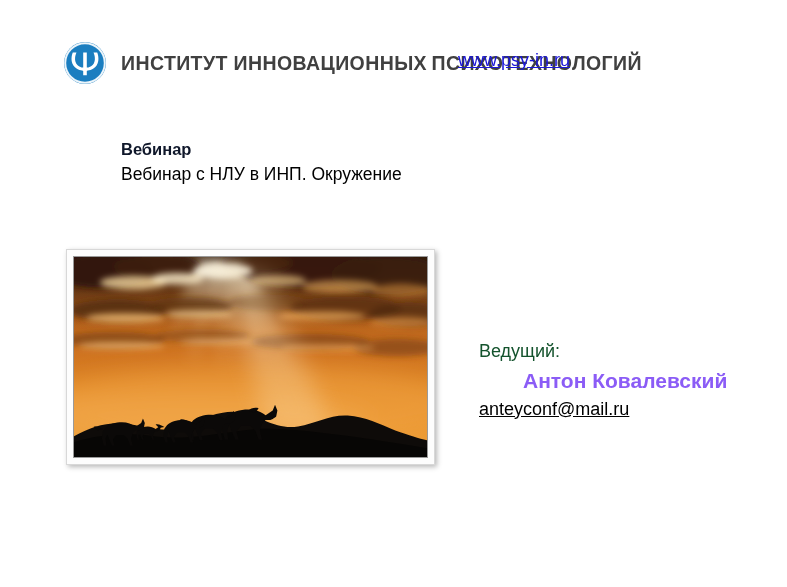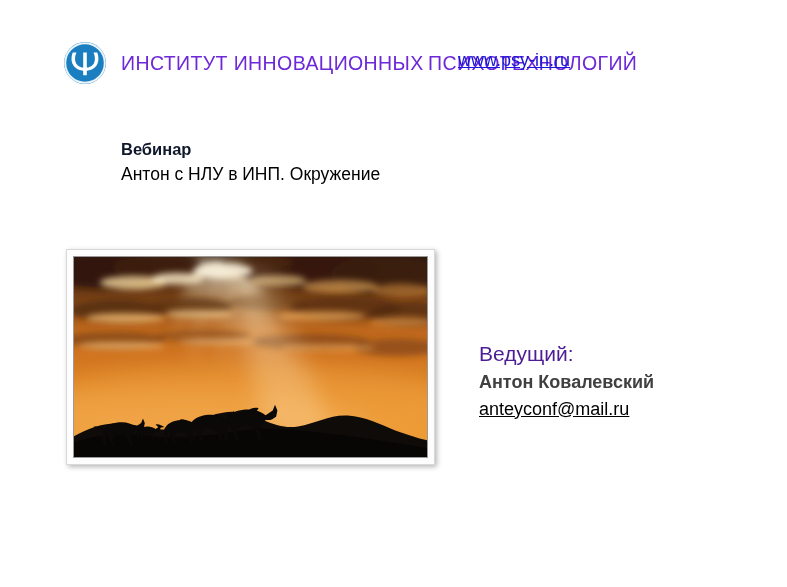--- a/index.html
+++ b/index.html
@@ -37,23 +37,23 @@
     flex: 0 0 44px;
     display: block;
   }
   .brand-text {
     margin-left: 14px;
     line-height: 1.18;
   }
   .brand-line {
     font-size: 19.5px;
     letter-spacing: 0.4px;
-    color: #6d28d9;
-    white-space: nowrap;
-    font-weight: 400;
+    color: #404040;
+    white-space: nowrap;
+    font-weight: 700;
   }
 
   
   .site-links {
     position: absolute;
     left: 458px;
     top: 48px;
     line-height: 1.35;
   }
   .site-link {
@@ -114,30 +114,31 @@
   }
 
   
   .presenter {
     position: absolute;
     left: 479px;
     top: 338px;
     line-height: 1.48;
   }
   .presenter-label {
+    font-size: 18px;
+    font-weight: 400;
+    color: #14532d;
+    white-space: nowrap;
+  }
+  .presenter-name {
     font-size: 21px;
-    font-weight: 400;
-    color: #4c1d95;
-    white-space: nowrap;
-  }
-  .presenter-name {
-    font-size: 18px;
     font-weight: bold;
-    color: #404040;
-    white-space: nowrap;
+    color: #8b5cf6;
+    white-space: nowrap;
+    margin-left: 44px;
   }
   .presenter-email {
     display: inline-block;
     font-size: 18px;
     color: #000000;
     text-decoration: underline;
     white-space: nowrap;
     cursor: pointer;
   }
 </style>
@@ -163,21 +164,21 @@
       <span class="brand-line">ПСИХОТЕХНОЛОГИЙ</span>
     </span>
   </div>
 
   <div class="site-links">
     <span class="site-link">www.psy-in.ru</span>
   </div>
 
   <div class="title-block">
     <div class="title-kicker">Вебинар</div>
-    <div class="title-main">Антон с НЛУ в ИНП. Окружение</div>
+    <div class="title-main">Вебинар с НЛУ в ИНП. Окружение</div>
   </div>
 
   <div class="photo-frame">
     <div class="photo-inner">
       <svg class="photo-svg" viewBox="0 0 356 203" preserveAspectRatio="none" xmlns="http://www.w3.org/2000/svg" aria-hidden="true">
         <defs>
           <linearGradient id="skyGrad" x1="0" y1="0" x2="0" y2="1">
             <stop offset="0%" stop-color="#4a2a14"></stop>
             <stop offset="14%" stop-color="#7d4417"></stop>
             <stop offset="30%" stop-color="#b3601a"></stop>

